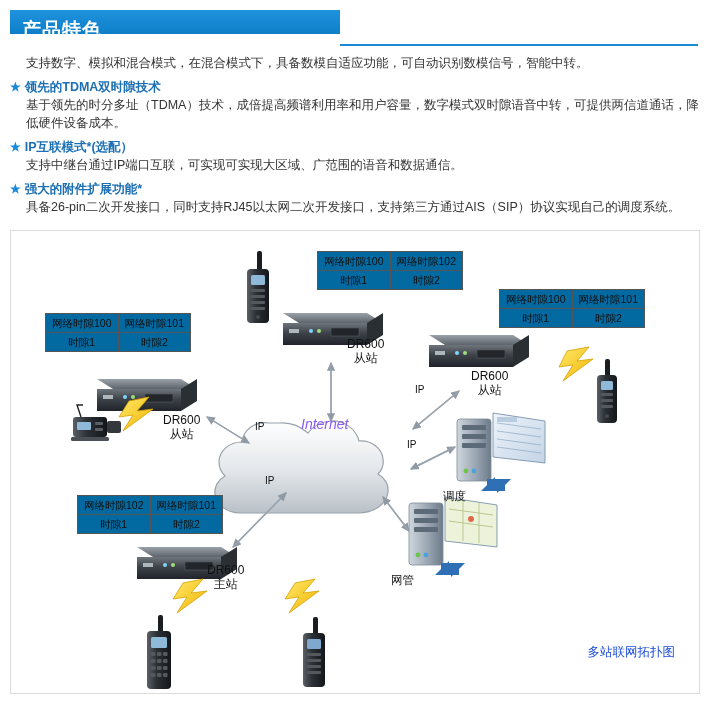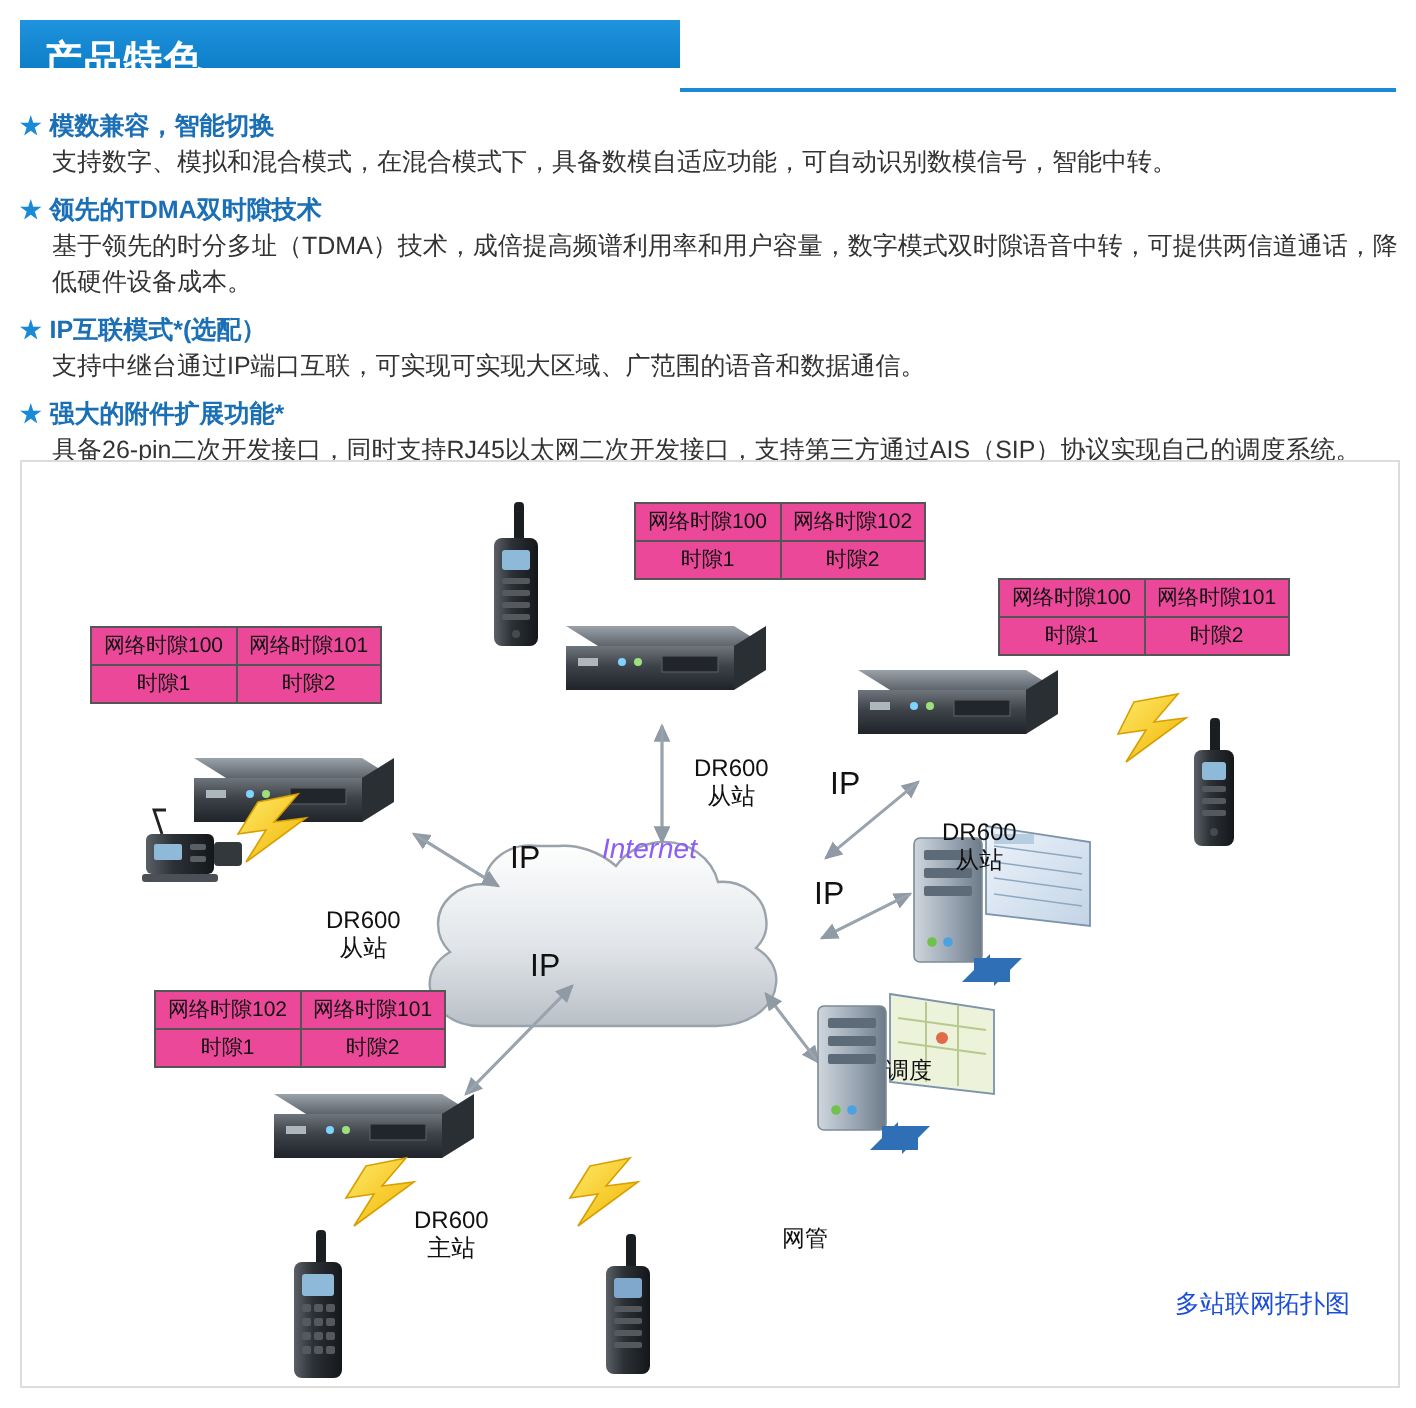--- a/index.html
+++ b/index.html
@@ -87,78 +87,74 @@
   .diagram svg {
     position: absolute;
     left: 0;
     top: 0;
   }
 
   
   .slot-table {
     position: absolute;
     border-collapse: collapse;
-    background: #ec4899;
+    background: #0369a1;
     font-size: 10.5px;
     color: #111;
   }
   .slot-table td {
     border: 1px solid #555;
     padding: 2px 6px;
     text-align: center;
     white-space: nowrap;
     line-height: 14px;
   }
 
   
   .lbl {
     position: absolute;
     font-size: 11.5px;
     color: #111;
     white-space: nowrap;
     line-height: 14px;
     text-align: center;
-    margin-top: 40px;
   }
   .lbl-big {
     font-size: 12px;
   }
   .caption {
     position: absolute;
     right: 24px;
     bottom: 32px;
     font-size: 12.5px;
     color: #1d4ed8;
   }
   .internet-text {
     position: absolute;
     font-size: 14px;
     font-style: italic;
     color: #8b5cf6;
   }
   .ip-lbl {
     position: absolute;
-    font-size: 16px;
+    font-size: 10px;
     color: #111;
   }
 </style>
 </head>
 <body>
 
 <div class="header-banner">
   <div class="title">产品特色</div>
 </div>
 <div class="header-rule"></div>
 
 <div class="features">
 
   <div class="feature">
-    <div class="feature-head">
-      <span class="star">★</span><span>模数兼容，智能切换</span>
-    </div>
     <div class="feature-body">支持数字、模拟和混合模式，在混合模式下，具备数模自适应功能，可自动识别数模信号，智能中转。</div>
   </div>
 
   <div class="feature">
     <div class="feature-head">
       <span class="star">★</span><span>领先的TDMA双时隙技术</span>
     </div>
     <div class="feature-body">基于领先的时分多址（TDMA）技术，成倍提高频谱利用率和用户容量，数字模式双时隙语音中转，可提供两信道通话，降低硬件设备成本。</div>
   </div>
 

